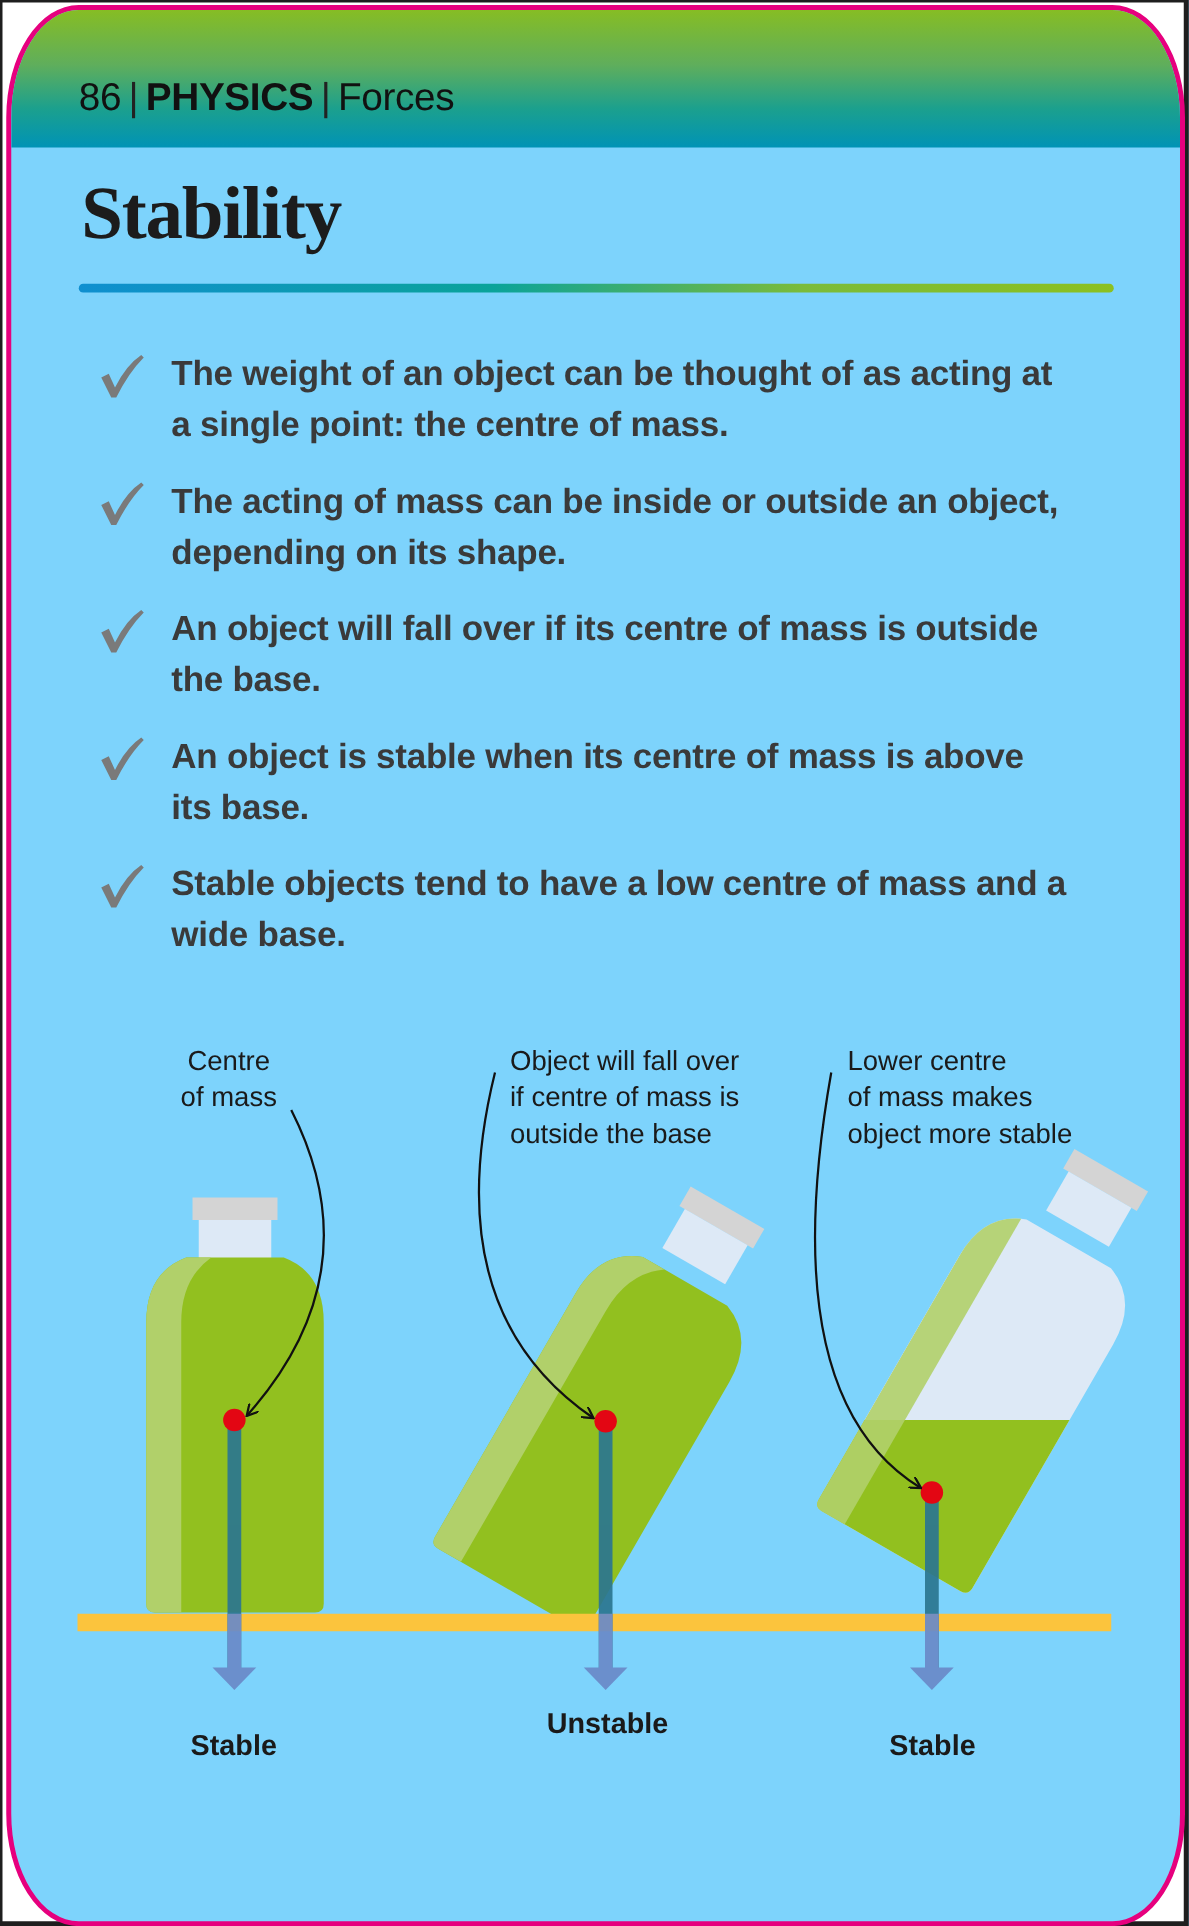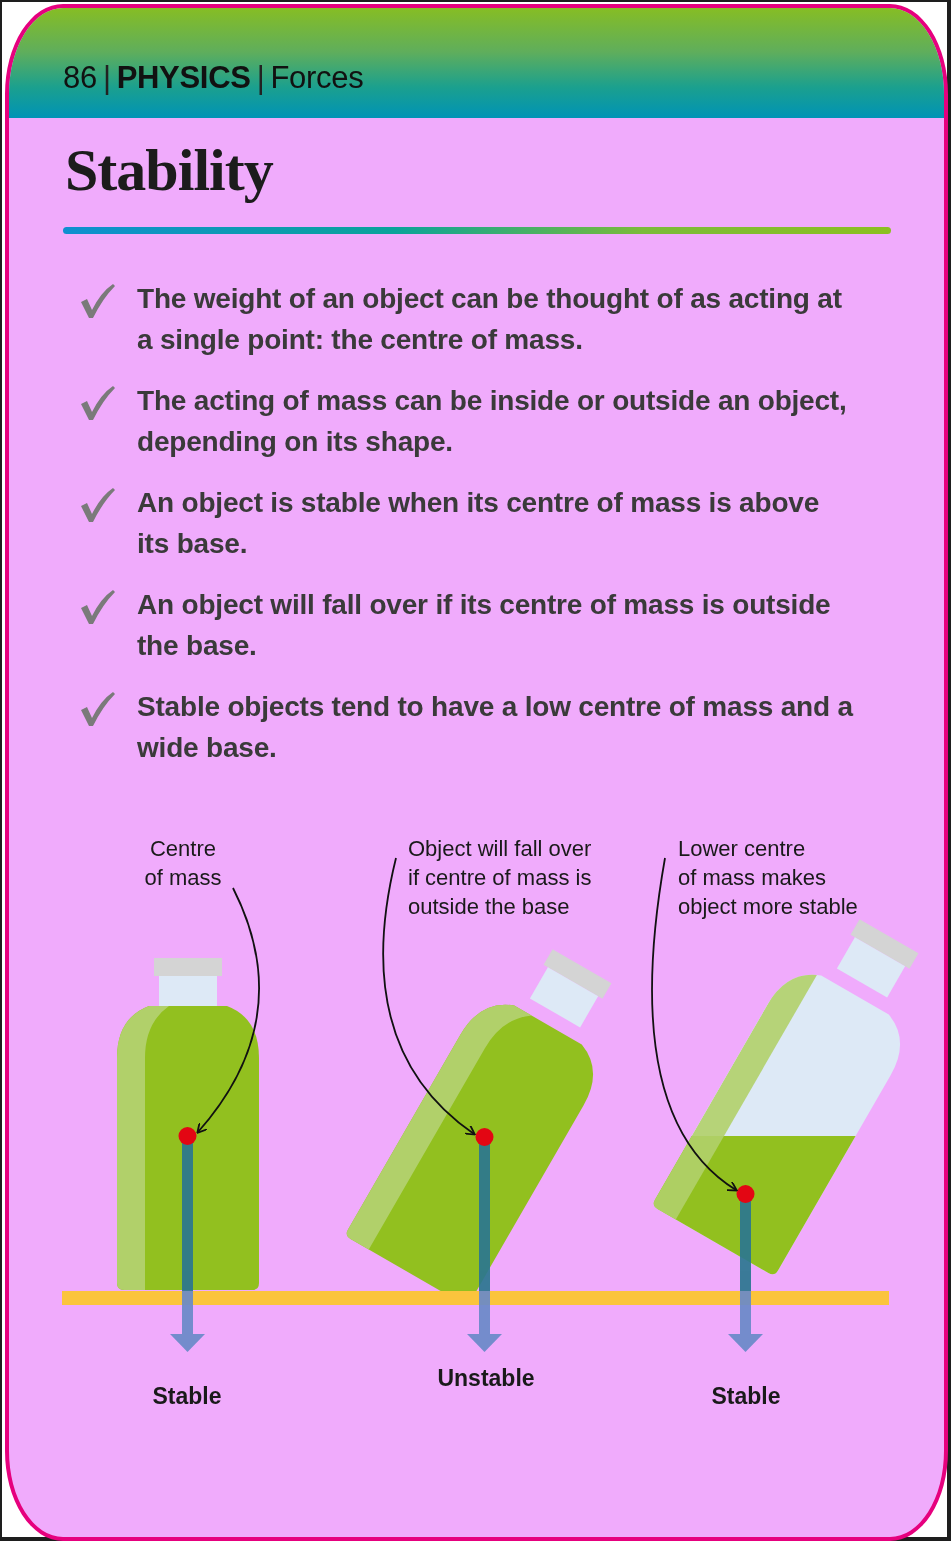--- a/index.html
+++ b/index.html
@@ -12,21 +12,21 @@
   }
   .page {
     position: absolute; left: 2px; top: 2px; width: 945px; height: 1535px;
     background: #ffffff;
   }
   .card {
     position: absolute; left: 3px; top: 2px; width: 935px; height: 1529px;
     border: 4px solid #e6007e;
     border-radius: 58px / 90px;
     overflow: hidden;
-    background: #f0abfc;
+    background: #7dd3fc;
   }
   .header-band {
     position: absolute; left: 0; top: 0; right: 0; height: 110px;
     background: linear-gradient(to bottom, #86bd24 0%, #5fae5c 40%, #1ba08e 72%, #0093b6 100%);
   }
   .header-text {
     position: absolute; left: 54px; top: 52px;
     font-size: 31px; color: #111; letter-spacing: -0.3px;
     font-family: "Liberation Sans", sans-serif;
   }
@@ -97,27 +97,27 @@
       <li class="bullet">
         <svg class="check" viewBox="0 0 40 40">
             <path d="M4 22 L10 19 L15 30 Q24 12 36 4 L38 6 Q26 18 16 38 L12 38 Z" fill="#7a7a7a"></path>
           </svg>
         <span>The acting of mass can be inside or outside an object, depending on its shape.</span>
       </li>
       <li class="bullet">
         <svg class="check" viewBox="0 0 40 40">
             <path d="M4 22 L10 19 L15 30 Q24 12 36 4 L38 6 Q26 18 16 38 L12 38 Z" fill="#7a7a7a"></path>
           </svg>
+        <span>An object will fall over if its centre of mass is outside the base.</span>
+      </li>
+      <li class="bullet">
+        <svg class="check" viewBox="0 0 40 40">
+            <path d="M4 22 L10 19 L15 30 Q24 12 36 4 L38 6 Q26 18 16 38 L12 38 Z" fill="#7a7a7a"></path>
+          </svg>
         <span>An object is stable when its centre of mass is above its base.</span>
-      </li>
-      <li class="bullet">
-        <svg class="check" viewBox="0 0 40 40">
-            <path d="M4 22 L10 19 L15 30 Q24 12 36 4 L38 6 Q26 18 16 38 L12 38 Z" fill="#7a7a7a"></path>
-          </svg>
-        <span>An object will fall over if its centre of mass is outside the base.</span>
       </li>
       <li class="bullet">
         <svg class="check" viewBox="0 0 40 40">
             <path d="M4 22 L10 19 L15 30 Q24 12 36 4 L38 6 Q26 18 16 38 L12 38 Z" fill="#7a7a7a"></path>
           </svg>
         <span>Stable objects tend to have a low centre of mass and a wide base.</span>
       </li>
     </ul>
 
     <div class="diagram">

